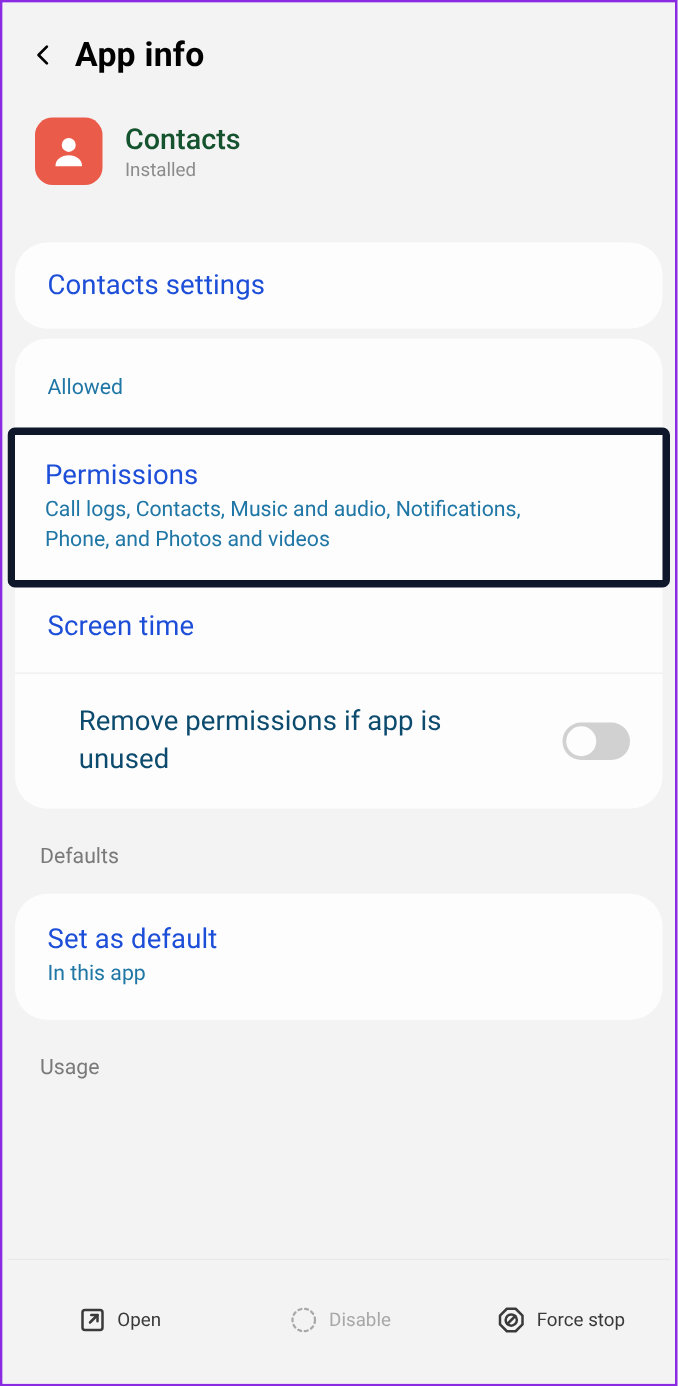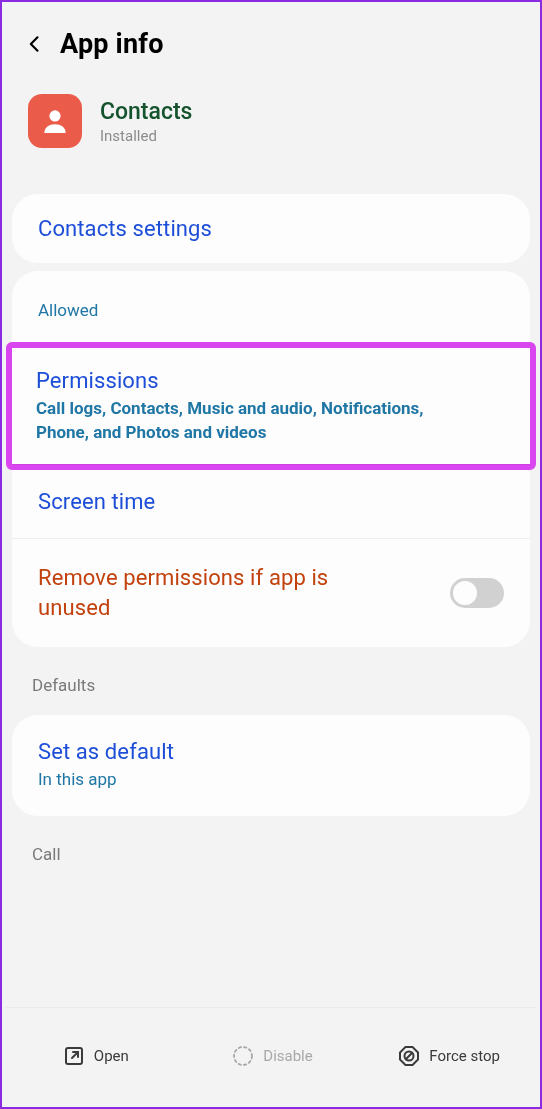--- a/index.html
+++ b/index.html
@@ -81,22 +81,22 @@
       font-size: 22px;
       color: #1d4ed8;
       letter-spacing: 0.1px;
     }
     .item-sub {
       font-size: 17px;
       color: #2077a6;
       margin-top: 4px;
       line-height: 1.4;
     }
-    .item-sub.wide { max-width: 430px; font-weight: bold; }
-    .item-title.dim { color: #c2410c; }
+    .item-sub.wide { max-width: 430px; }
+    .item-title.dim { color: #0c4a6e; margin-left: 25px; }
 
     .toggle-row {
       display: flex;
       align-items: center;
       justify-content: space-between;
     }
     .toggle-row .item-title.dim { max-width: 330px; line-height: 1.35; }
     .switch {
       width: 54px; height: 30px;
       border-radius: 15px;
@@ -113,21 +113,21 @@
       background: #fdfdfd;
     }
 
     .section-label {
       font-size: 17px;
       color: #7a7a7a;
       padding: 20px 26px 12px 26px;
     }
 
     .highlight {
-      border: 6px solid #d946ef;
+      border: 6px solid #0f172a;
       border-radius: 6px;
       margin: -6px -6px -6px -6px;
       padding: 20px 24px;
     }
 
     .footer {
       height: 96px;
       background: #f3f3f3;
       border-top: 1px solid rgba(0,0,0,0.04);
       display: flex;
@@ -207,21 +207,21 @@
 
     <div class="section-label">Defaults</div>
 
     <div class="card">
       <div class="list-item">
         <div class="item-title">Set as default</div>
         <div class="item-sub">In this app</div>
       </div>
     </div>
 
-    <div class="section-label">Call</div>
+    <div class="section-label">Usage</div>
 
   </div>
 
   <div class="footer">
     <div class="btn">
       <span class="icon-slot">
         <svg width="24" height="24" viewBox="0 0 24 24" fill="none" stroke="#3a3a3a" stroke-width="2" stroke-linecap="round" stroke-linejoin="round">
             <rect x="4" y="4" width="16" height="16" rx="2"></rect>
             <polyline points="10 14 16 8"></polyline>
             <polyline points="11 8 16 8 16 13"></polyline>

